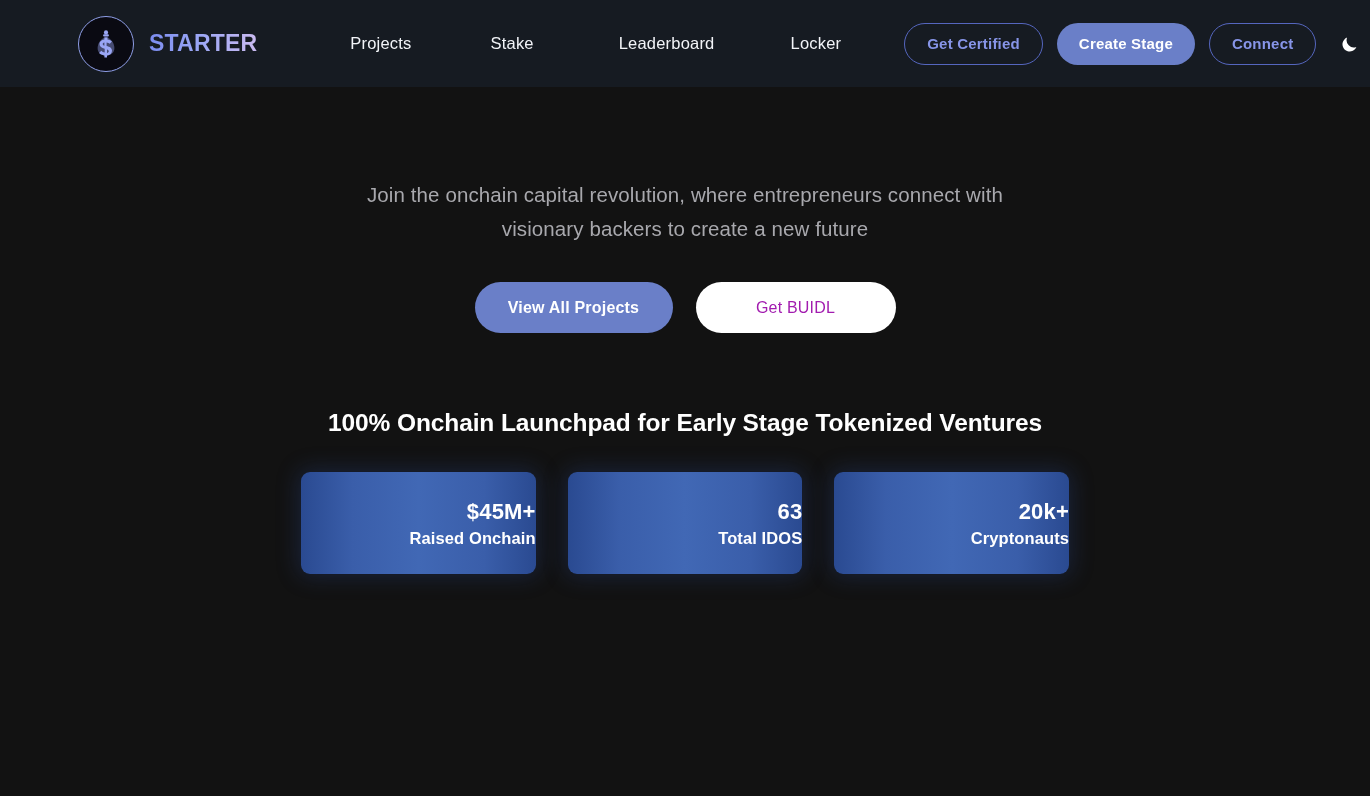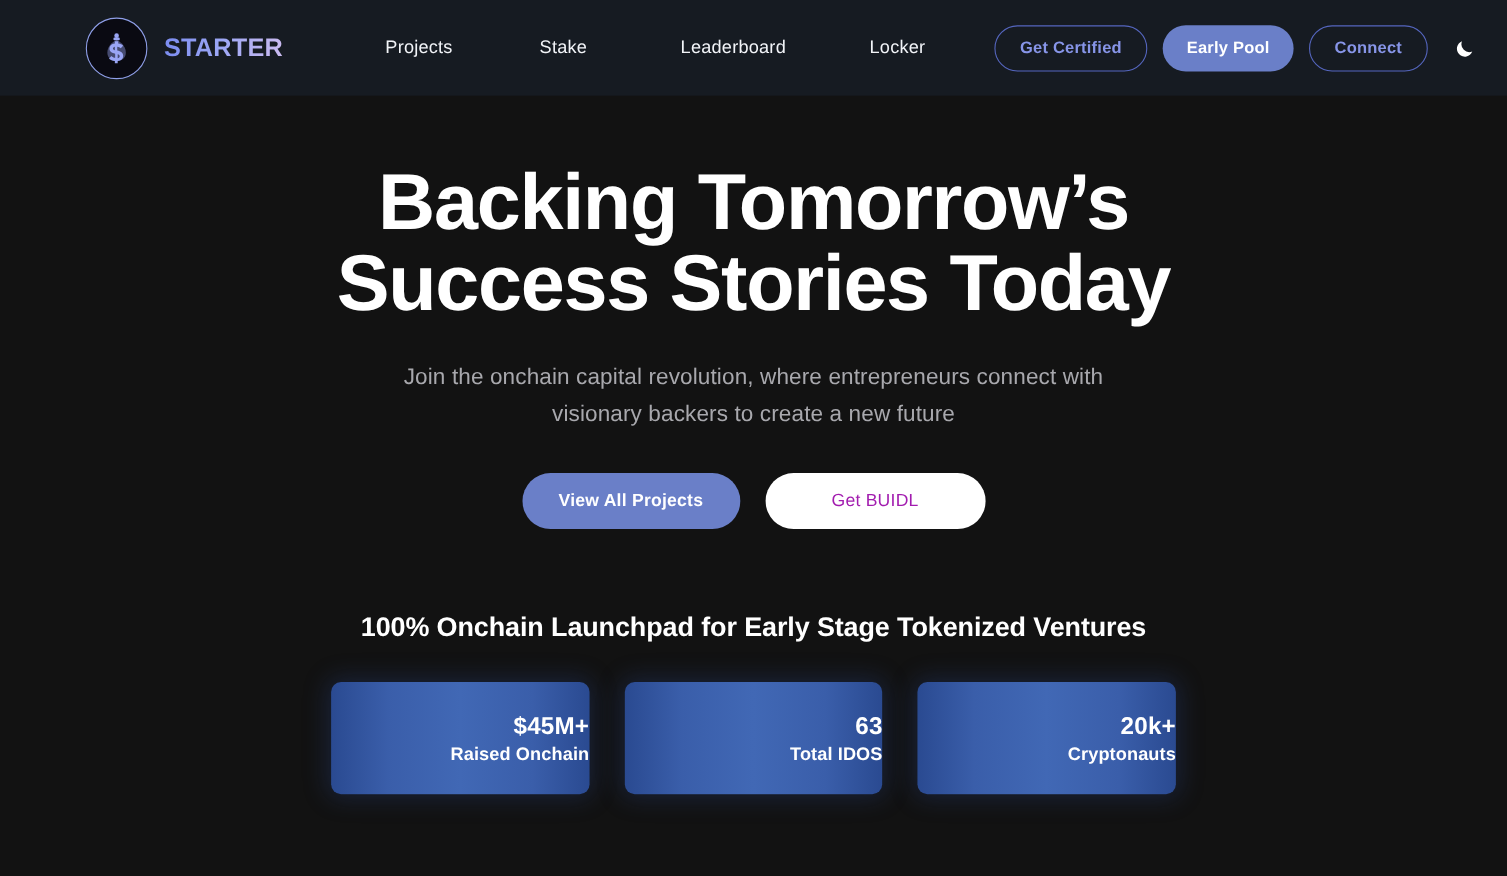--- a/index.html
+++ b/index.html
@@ -248,38 +248,34 @@
 
   <nav class="nav">
     <span class="nav-item">Projects</span>
     <span class="nav-item">Stake</span>
     <span class="nav-item">Leaderboard</span>
     <span class="nav-item">Locker</span>
   </nav>
 
   <div class="header-actions">
     <button class="btn-pill btn-outline btn-certified">Get Certified</button>
-    <button class="btn-pill btn-solid btn-createpool">Early Pool</button>
+    <button class="btn-pill btn-solid btn-createpool">Create Stage</button>
     <button class="btn-pill btn-outline">Connect</button>
     <span class="theme-toggle">
       <svg width="20" height="20" viewBox="0 0 20 20" aria-hidden="true">
         <path d="M16.4 12.9A7.2 7.2 0 0 1 7.1 3.6a7.2 7.2 0 1 0 9.3 9.3z" fill="#ffffff"></path>
       </svg>
     </span>
   </div>
 
 </header>
 
 <main>
 
   <section class="hero">
-    <h1 class="hero-title">
-      <span>Backing Tomorrow’s</span><br>
-      <span>Success Stories Today</span>
-    </h1>
 
     <p class="hero-sub">
       <span>Join the onchain capital revolution, where entrepreneurs connect with</span><br>
       <span>visionary backers to create a new future</span>
     </p>
 
     <div class="hero-ctas">
       <button class="cta cta-primary">View All Projects</button>
       <button class="cta cta-secondary">Get BUIDL</button>
     </div>

